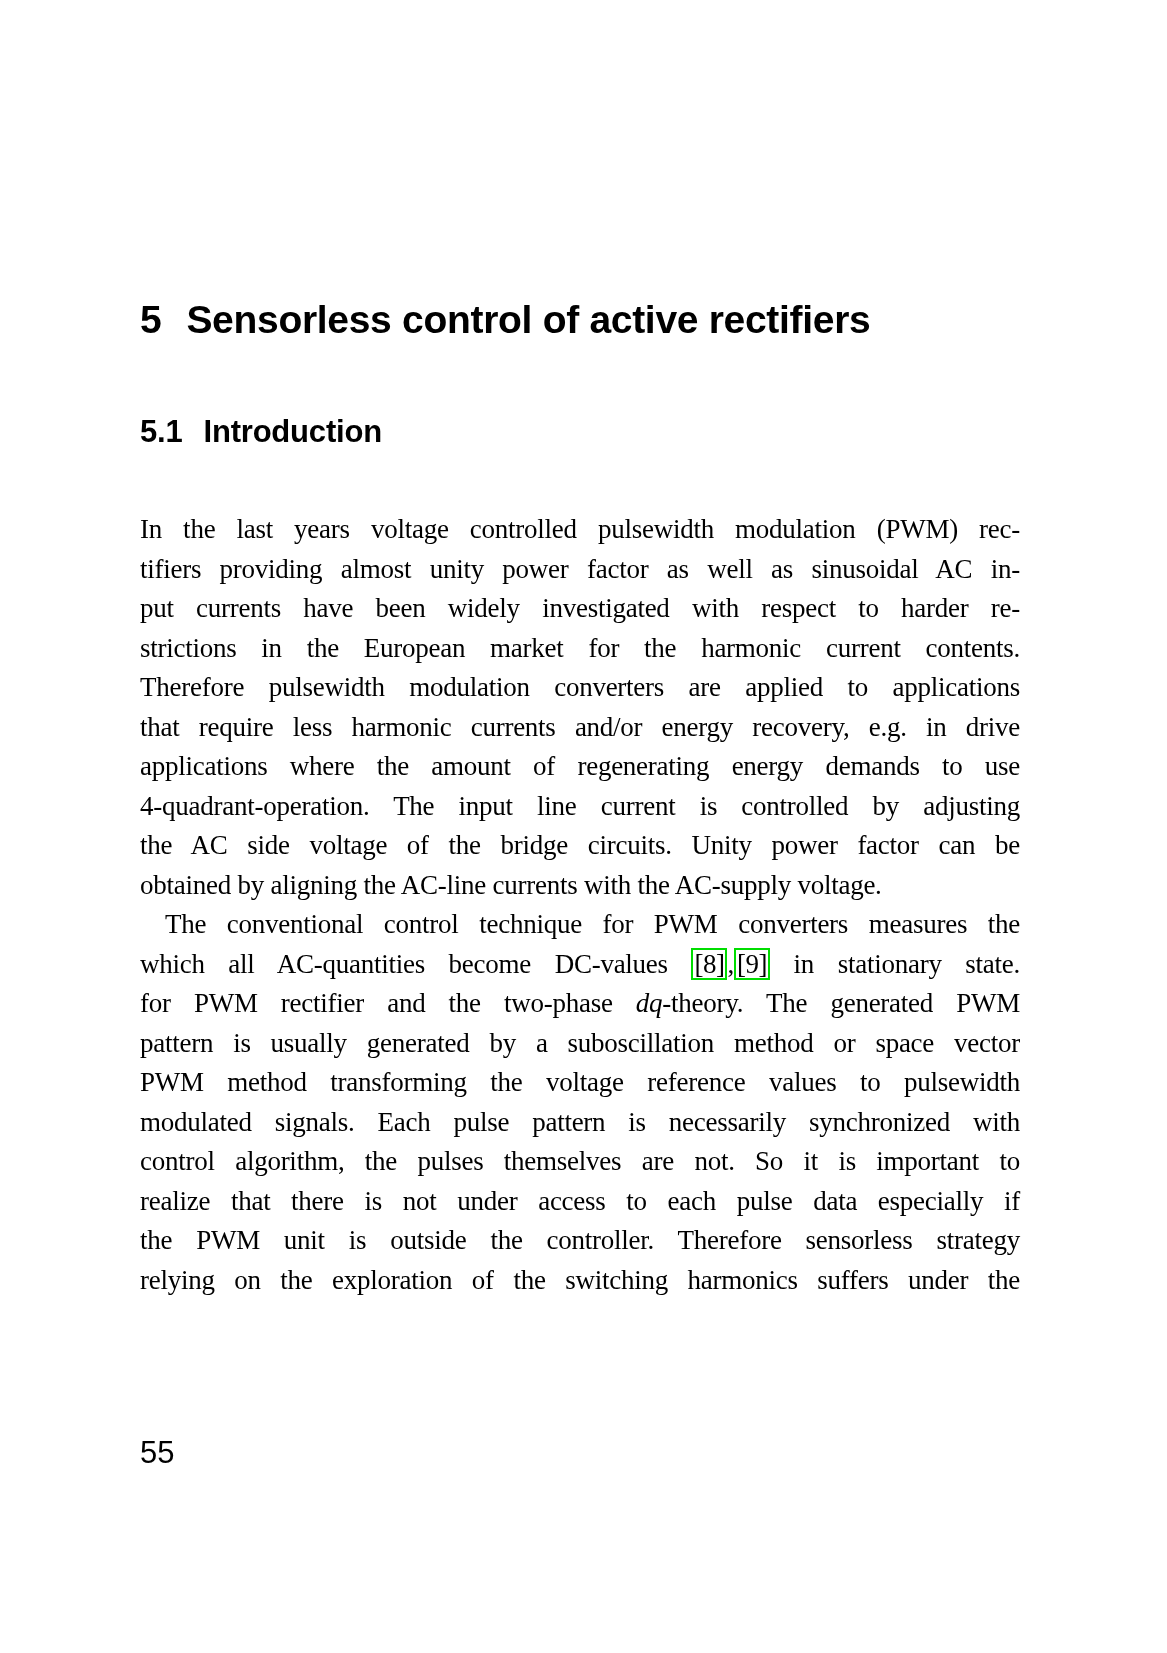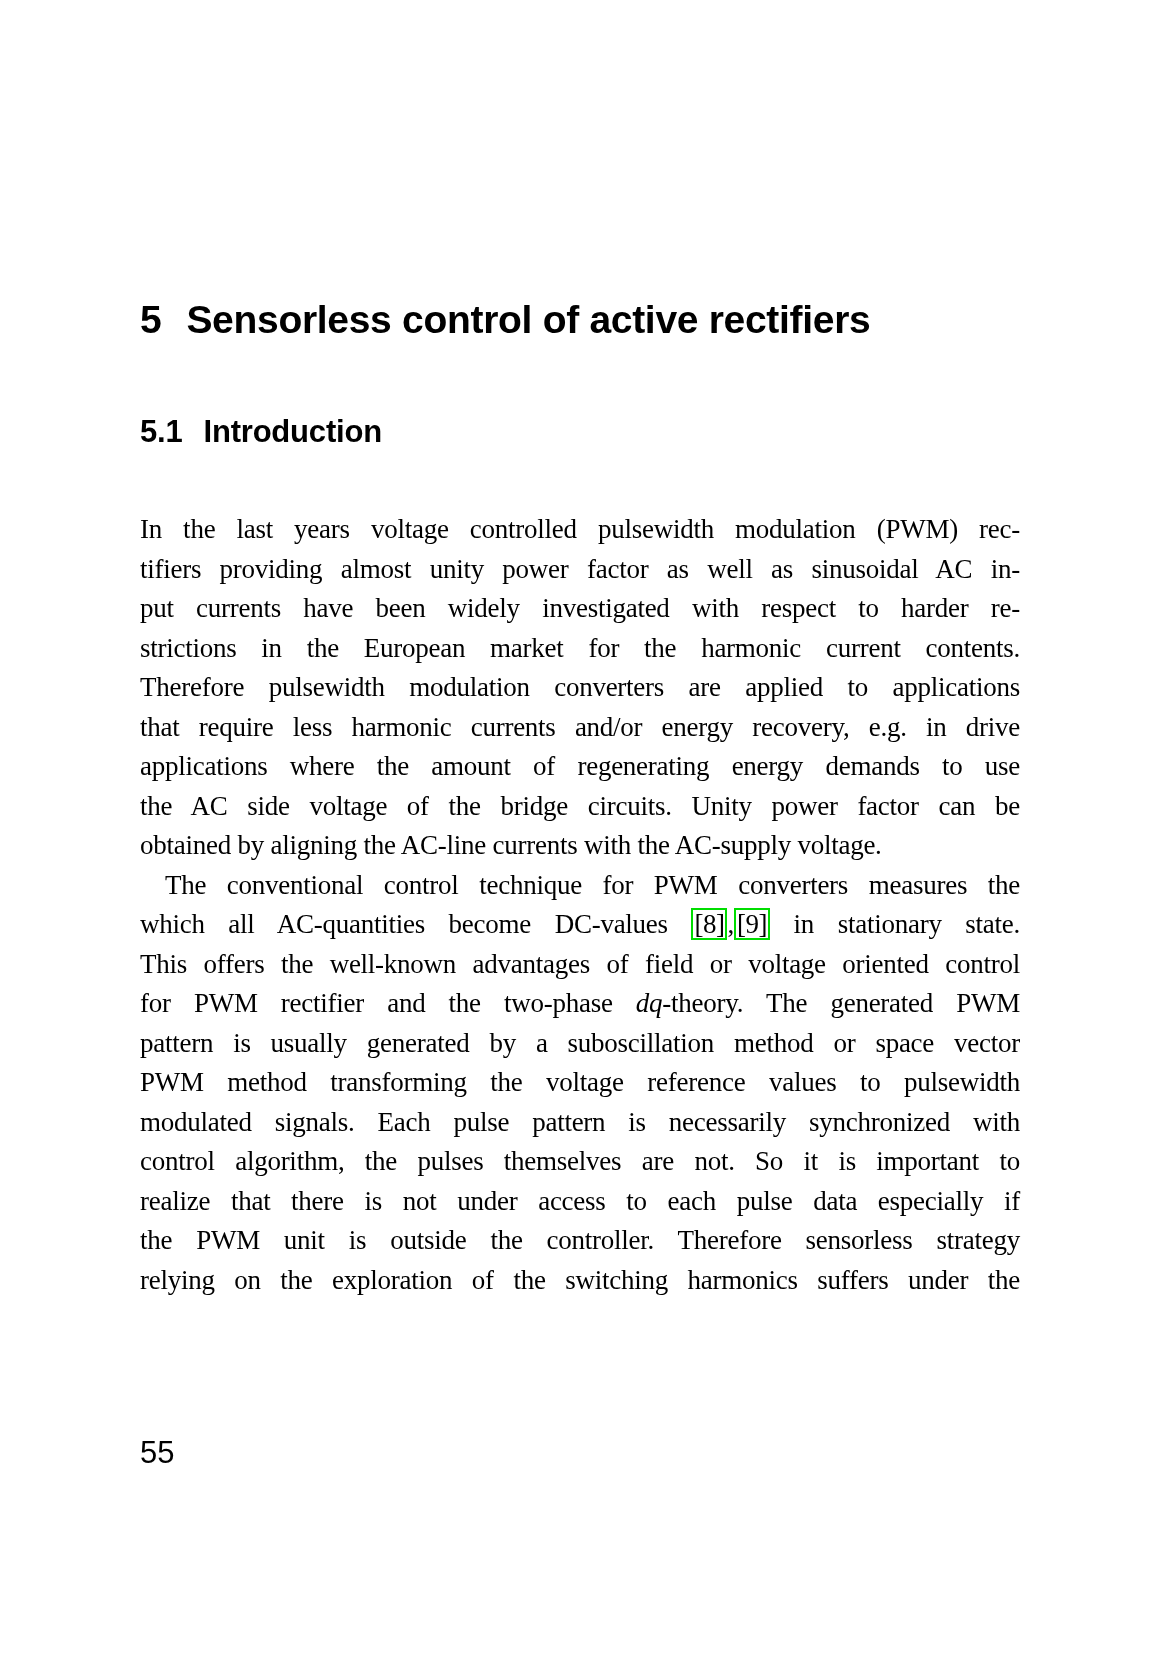--- a/index.html
+++ b/index.html
@@ -76,25 +76,25 @@
   </div>
 
   <div class="body-text">
       <div class="line"><span>In the last years voltage controlled pulsewidth modulation (PWM) rec-</span></div>
       <div class="line"><span>tifiers providing almost unity power factor as well as sinusoidal AC in-</span></div>
       <div class="line"><span>put currents have been widely investigated with respect to harder re-</span></div>
       <div class="line"><span>strictions in the European market for the harmonic current contents.</span></div>
       <div class="line"><span>Therefore pulsewidth modulation converters are applied to applications</span></div>
       <div class="line"><span>that require less harmonic currents and/or energy recovery, e.g. in drive</span></div>
       <div class="line"><span>applications where the amount of regenerating energy demands to use</span></div>
+      <div class="line"><span>4-quadrant-operation. The input line current is controlled by adjusting</span></div>
       <div class="line"><span>the AC side voltage of the bridge circuits. Unity power factor can be</span></div>
       <div class="line last"><span>obtained by aligning the AC-line currents with the AC-supply voltage.</span></div>
       <div class="line indent"><span>The conventional control technique for PWM converters measures the</span></div>
       <div class="line"><span>which all AC-quantities become DC-values </span><span class="cite" style="border-color: rgb(0, 221, 0);">[8]</span><span>,</span><span class="cite" style="border-color: rgb(0, 221, 0);">[9]</span><span> in stationary state.</span></div>
-      <div class="line"><span>This offers the well-known advantages of field or voltage oriented control</span></div>
       <div class="line"><span>for PWM rectifier and the two-phase </span><span class="it">dq</span><span>-theory. The generated PWM</span></div>
       <div class="line"><span>pattern is usually generated by a suboscillation method or space vector</span></div>
       <div class="line"><span>PWM method transforming the voltage reference values to pulsewidth</span></div>
       <div class="line"><span>modulated signals. Each pulse pattern is necessarily synchronized with</span></div>
       <div class="line"><span>control algorithm, the pulses themselves are not. So it is important to</span></div>
       <div class="line"><span>realize that there is not under access to each pulse data especially if</span></div>
       <div class="line"><span>the PWM unit is outside the controller. Therefore sensorless strategy</span></div>
       <div class="line"><span>relying on the exploration of the switching harmonics suffers under the</span></div>
     </div>
 

